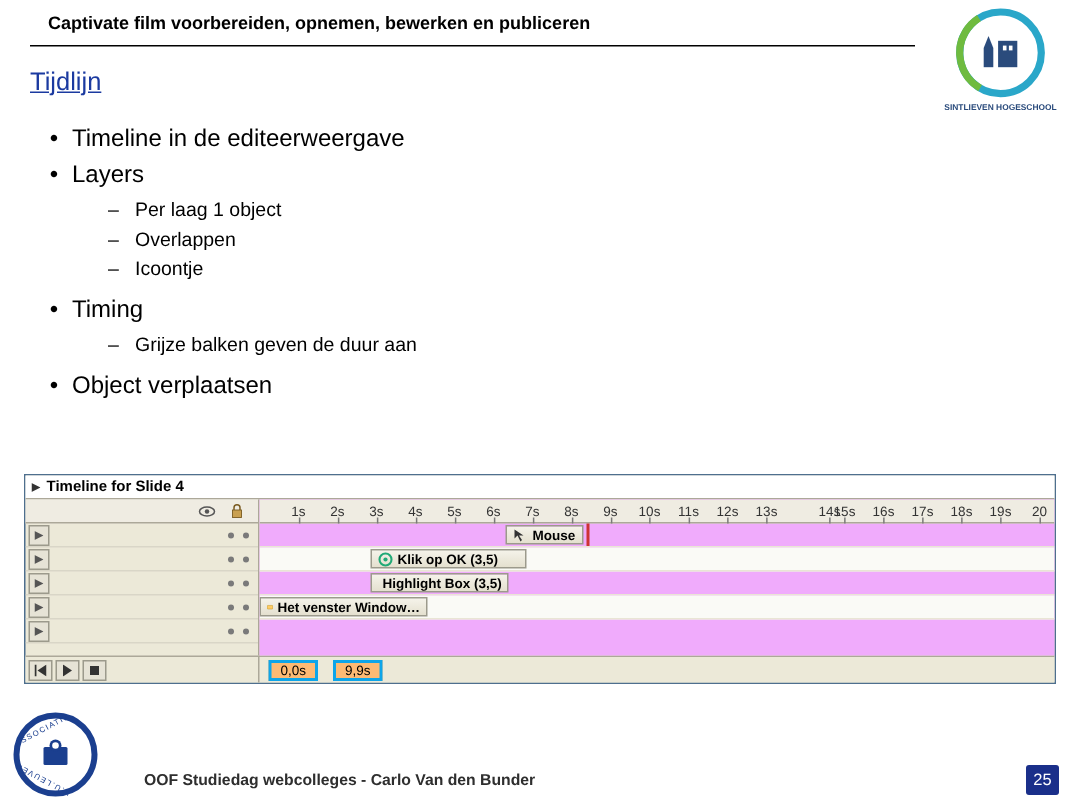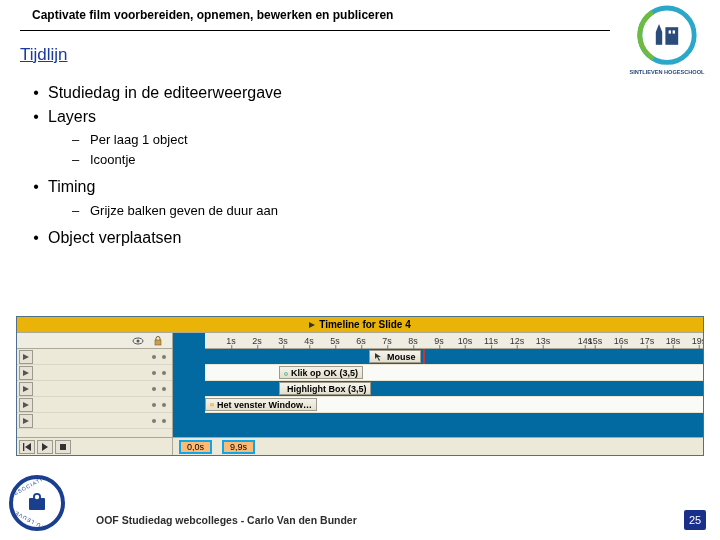--- a/index.html
+++ b/index.html
@@ -20,36 +20,36 @@
   ul.main { list-style: none; padding: 0; }
   ul.main > li { margin-bottom: 2px; }
   ul.main > li::before { content: "•"; display: inline-block; width: 24px; text-align: center; }
   ul.main > li.spaced { margin-top: 8px; }
   ul.sub { list-style: none; padding-left: 48px; font-size: 13px; margin-top: 4px; margin-bottom: 6px; }
   ul.sub > li::before { content: "–"; display: inline-block; width: 18px; text-align: left; }
   ul.sub > li { margin-bottom: 2px; }
 
   
   .timeline { position: absolute; top: 316px; left: 16px; width: 688px; height: 140px; border: 1px solid #4e6f8e; background: #ece9d8; font-family: Tahoma, Arial, sans-serif; font-size: 10px; }
-  .tl-titlebar { height: 16px; background: #eab308; border-bottom: 1px solid #aca899; display: flex; align-items: center; padding: 0 4px; gap: 4px; justify-content: center; }
+  .tl-titlebar { height: 16px; background: #ffffff; border-bottom: 1px solid #aca899; display: flex; align-items: center; padding: 0 4px; gap: 4px; }
   .tl-arrow { width: 6px; height: 6px; display: inline-block; }
   .tl-arrow svg { display:block; }
   .tl-title { font-weight: 700; font-size: 10px; }
   .tl-body { display: flex; height: calc(100% - 16px - 18px); }
   .tl-left { width: 156px; border-right: 1px solid #aca899; display: flex; flex-direction: column; }
   .tl-left-header { height: 16px; border-bottom: 1px solid #aca899; background: #efece2; display: flex; align-items: center; justify-content: flex-end; padding-right: 8px; gap: 8px; }
   .icon-eye, .icon-lock { width: 12px; height: 12px; }
   .tl-rows { flex: 1; overflow: hidden; }
   .tl-row { height: 16px; border-bottom: 1px solid #d9d6c7; display: flex; align-items: center; }
   .tl-row .rowbtn { width: 14px; height: 14px; margin-left: 2px; background: #e6e3d6; border: 1px solid #9c9a8c; display:inline-flex; align-items:center; justify-content:center; }
   .tl-row .rowbtn svg { width:6px; height:6px; }
   .tl-row .icons { margin-left: auto; display:flex; gap:6px; padding-right:6px; }
   .tl-row .dot { width:4px; height:4px; background:#7a7a7a; border-radius:50%; }
 
-  .tl-right { flex: 1; position: relative; overflow: hidden; background: #0369a1; padding-left: 32px; }
+  .tl-right { flex: 1; position: relative; overflow: hidden; background: #f0abfc; }
   .tl-ruler { height: 16px; background: #efece2; border-bottom: 1px solid #aca899; position: relative; }
   .tick { position: absolute; top: 0; height: 16px; font-size: 9px; color:#333; transform: translateX(-50%); display:flex; align-items:center; }
   .tick::before { content:""; position:absolute; bottom:0; left:50%; width:1px; height:4px; background:#7a7a7a; }
   .grid-row { height: 16px; border-bottom: 1px solid #e9e5d5; position: relative; }
   .grid-row.alt { background: #fafaf6; }
   .bar { position: absolute; top: 1px; height: 13px; background: linear-gradient(#f5f3ea,#e4e0cf); border: 1px solid #9c9a8c; font-size: 9px; padding: 0 4px; display:flex; align-items:center; white-space:nowrap; overflow:hidden;font-weight:bold; }
   .bar .baricon { width:10px; height:10px; margin-right:3px; display:inline-block; }
   .vred { position:absolute; top:0; bottom:0; width:2px; background:#c33; }
 
   .tl-footer { height: 18px; border-top: 1px solid #aca899; background: #ece9d8; display:flex; align-items:center; }
@@ -84,24 +84,25 @@
       <text x="50" y="92" text-anchor="middle" font-size="7" fill="#2a4b7c" font-family="Arial" font-weight="700">SINTLIEVEN HOGESCHOOL</text>
     </svg>
   </div>
 
   <div class="header-rule"></div>
 
   <div class="section-title">Tijdlijn</div>
 
   <div class="content">
     <ul class="main">
-      <li><span>Studiedag in de editeerweergave</span></li>
+      <li><span>Timeline in de editeerweergave</span></li>
       <li><span>Layers</span>
         <ul class="sub">
           <li><span>Per laag 1 object</span></li>
+          <li><span>Overlappen</span></li>
           <li><span>Icoontje</span></li>
         </ul>
       </li>
       <li class="spaced"><span>Timing</span>
         <ul class="sub">
           <li><span>Grijze balken geven de duur aan</span></li>
         </ul>
       </li>
       <li class="spaced"><span>Object verplaatsen</span></li>
     </ul>
@@ -212,21 +213,21 @@
         <div class="grid-row">
           <div class="bar" style="left:164px; width:52px;">
             <span class="baricon"><svg viewBox="0 0 10 10">
                   <path d="M1 1 L1 7 L3 5 L5 9 L6 8 L4 5 L7 5 Z" fill="#333"></path>
                 </svg></span>
             <span>Mouse</span>
           </div>
           <div class="vred" style="left:218px"></div>
         </div>
         <div class="grid-row alt">
-          <div class="bar" style="left:74px; width:84px;">
+          <div class="bar" style="left:74px; width:104px;">
             <span class="baricon"><svg viewBox="0 0 10 10">
                   <circle cx="5" cy="5" r="4" fill="none" stroke="#2a7" stroke-width="1.4"></circle>
                   <circle cx="5" cy="5" r="1.4" fill="#2a7"></circle>
                 </svg></span>
             <span>Klik op OK (3,5)</span>
           </div>
         </div>
         <div class="grid-row">
           <div class="bar" style="left:74px; width:92px;">
             <span class="baricon"><svg viewBox="0 0 10 10">

